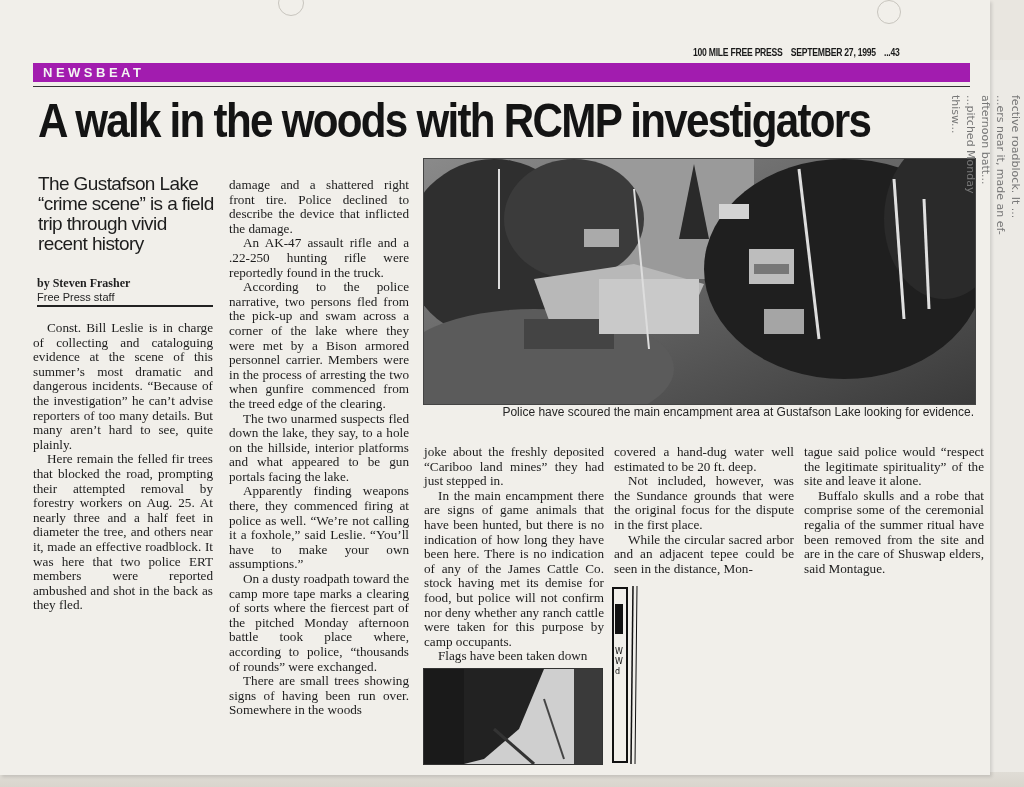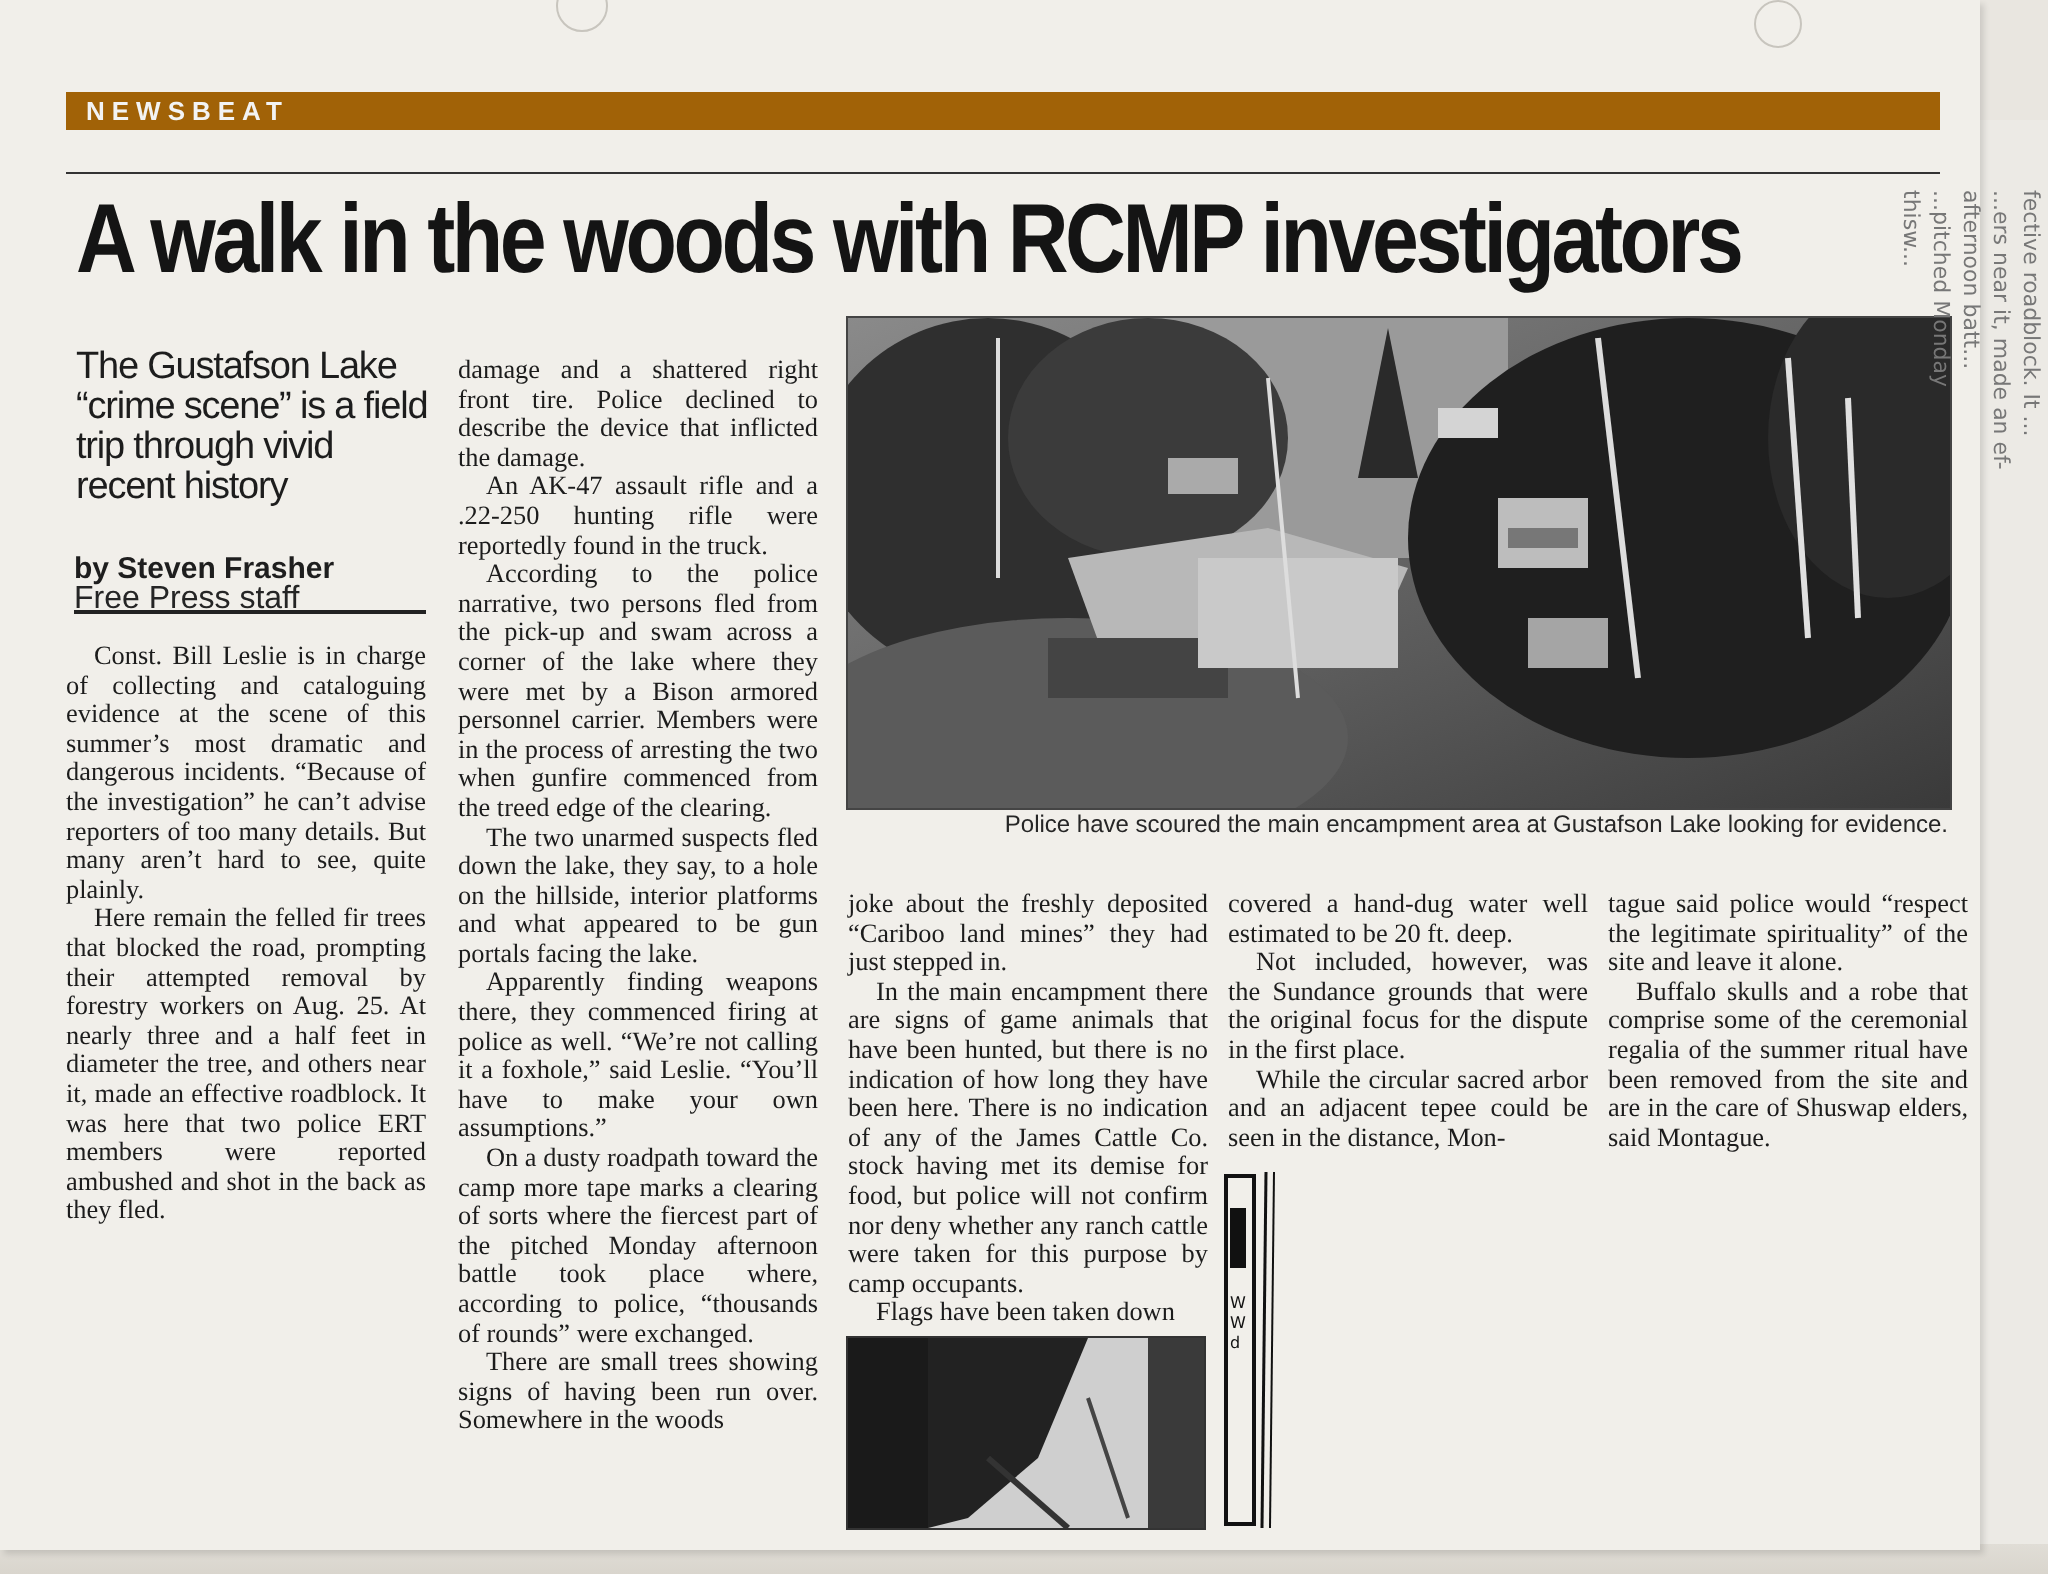--- a/index.html
+++ b/index.html
@@ -22,22 +22,22 @@
     background:linear-gradient(#e0ddd6,#d9d5cd);
   }
   .folio {
     position:absolute; left:693px; top:46px; width:270px;
     font-family:"Liberation Sans", sans-serif; font-weight:bold;
     font-size:10.5px; color:#1a1a1a; letter-spacing:-0.3px;
     display:flex; gap:10px; white-space:nowrap;
     transform:scaleX(0.82); transform-origin:left center;
   }
   .section-bar {
-    position:absolute; left:33px; top:46px; width:937px; height:19px;
-    background:#a16207;
+    position:absolute; left:33px; top:63px; width:937px; height:19px;
+    background:#a21caf;
     text-align:right;
   }
   .section-label {
     position:absolute; left:10px; top:2px;
     font-family:"Liberation Sans", sans-serif; font-weight:bold;
     font-size:13px; color:#f3f3f3; letter-spacing:3.5px;
   }
   .section-rule {
     position:absolute; left:33px; top:86px; width:937px; height:1px; background:#333;
   }
@@ -47,25 +47,25 @@
     font-size:49px; color:#141414; letter-spacing:-2px; white-space:nowrap;
     transform:scaleX(0.86); transform-origin:left top;
   }
   .deck {
     position:absolute; left:38px; top:174px; width:180px;
     font-family:"Liberation Sans", sans-serif; font-size:19px; line-height:20px;
     color:#1d1d1d; letter-spacing:-0.6px;
   }
   .byline {
     position:absolute; left:37px; top:276px;
-    font-family:Liberation Sans, sans-serif; font-weight:bold; font-size:15px; color:#1e1e1e;
+    font-family:Liberation Serif, serif; font-weight:bold; font-size:12px; color:#1e1e1e;
   }
   .staff {
     position:absolute; left:37px; top:291px;
-    font-family:"Liberation Sans", sans-serif; font-size:16px; color:#252525;
+    font-family:"Liberation Sans", sans-serif; font-size:11px; color:#252525;
   }
   .byline-rule {
     position:absolute; left:37px; top:305px; width:176px; height:2px; background:#222;
   }
   .col {
     position:absolute; font-family:"Liberation Serif", serif;
     font-size:13.2px; line-height:14.6px; color:#1c1c1c;
     text-align:justify;
   }
   .col p { margin:0; text-indent:14px; }

